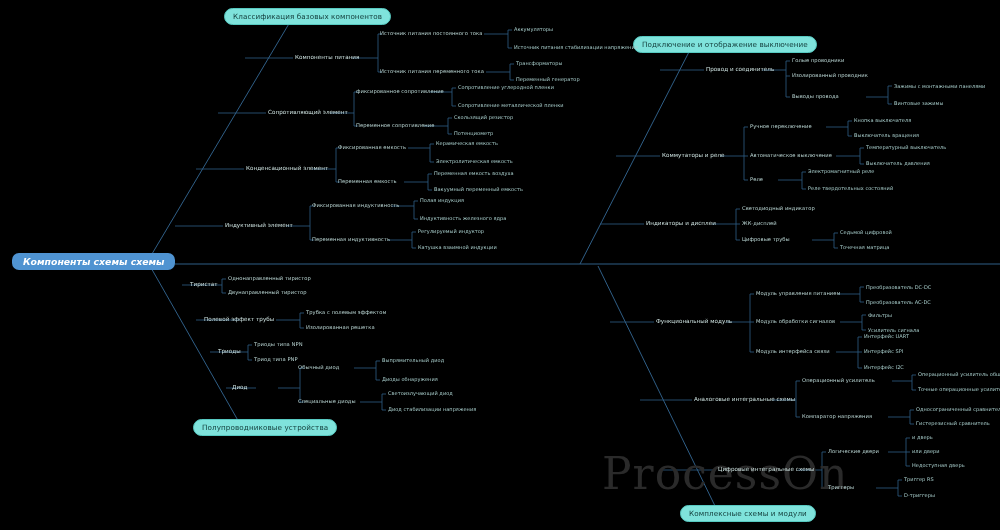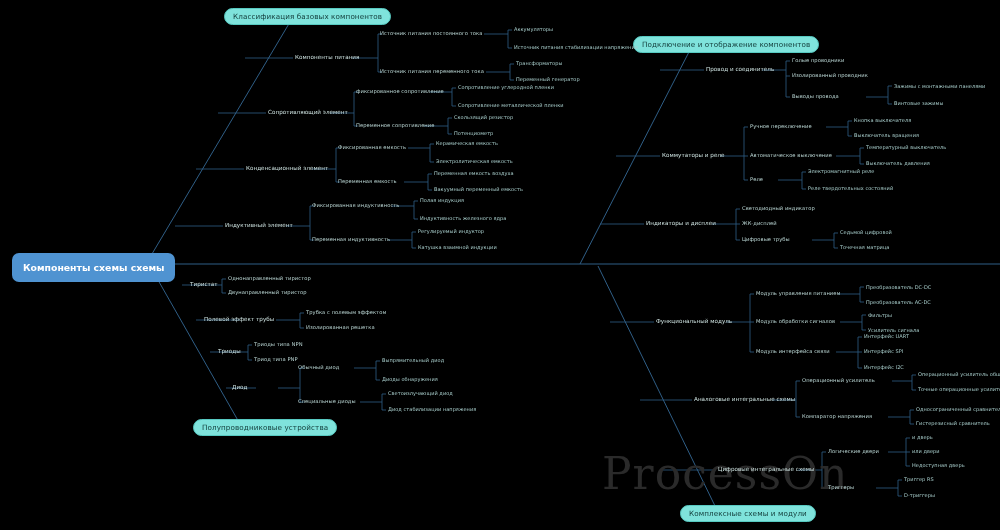--- a/index.html
+++ b/index.html
@@ -4,21 +4,21 @@
 <style>
   html,body{margin:0;padding:0;background:#000;}
   body{width:1000px;height:530px;overflow:hidden;font-family:"DejaVu Sans","Liberation Sans",sans-serif;}
   #stage{position:relative;width:1000px;height:530px;background:#000000;}
   svg#wires{position:absolute;left:0;top:0;width:1000px;height:530px;}
 
   .cat-box{position:absolute;background:#7fe3dc;color:#15403e;border:1px solid #57c9c1;
            border-radius:9px;font-size:7.2px;line-height:1;padding:4px 8px;white-space:nowrap;
            letter-spacing:.1px;}
   .root-box{position:absolute;background:#4f93d1;color:#ffffff;border-radius:7px;
-            font-size:9.3px;line-height:1;padding:10px 11px;white-space:nowrap;font-weight:600;}
+            font-size:9.3px;line-height:1;padding:4px 11px;white-space:nowrap;font-weight:600;font-style:italic;}
 
   .lbl{position:absolute;white-space:nowrap;line-height:1;letter-spacing:.05px;}
   .l1{font-size:5.6px;color:#cfe4e2;}
   .l2{font-size:5.2px;color:#bcd8d6;}
   .l3{font-size:5.0px;color:#a9cfcd;}
 
   .wm{position:absolute;left:602px;top:448px;font-family:"DejaVu Serif","Liberation Serif",serif;
       font-size:44px;color:#2a2a2a;letter-spacing:1px;user-select:none;}
 </style>
 </head>
@@ -137,21 +137,21 @@
       <line x1="876" y1="488" x2="894" y2="488"></line>
       <path d="M894 488 L898 488 M898 480 L898 496 M898 480 L902 480 M898 496 L902 496"></path>
     </g>
   </svg>
 
   <div class="wm">ProcessOn</div>
 
   <div class="root-box" style="left:12px;top:253px;">Компоненты схемы схемы</div>
 
   <div class="cat-box" style="left:224px;top:8px;">Классификация базовых компонентов</div>
-  <div class="cat-box" style="left:633px;top:36px;">Подключение и отображение компонентов</div>
+  <div class="cat-box" style="left:633px;top:36px;">Подключение и отображение выключение</div>
   <div class="cat-box" style="left:680px;top:505px;">Комплексные схемы и модули</div>
   <div class="cat-box" style="left:193px;top:419px;">Полупроводниковые устройства</div>
 
   <div class="lbl l1" style="left:295px;top:55px;">Компоненты питания</div>
   <div class="lbl l2" style="left:380px;top:31px;">Источник питания постоянного тока</div>
   <div class="lbl l3" style="left:514px;top:27px;">Аккумуляторы</div>
   <div class="lbl l3" style="left:514px;top:45px;">Источник питания стабилизации напряжения</div>
   <div class="lbl l2" style="left:380px;top:69px;">Источник питания переменного тока</div>
   <div class="lbl l3" style="left:516px;top:61px;">Трансформаторы</div>
   <div class="lbl l3" style="left:516px;top:77px;">Переменный генератор</div>

